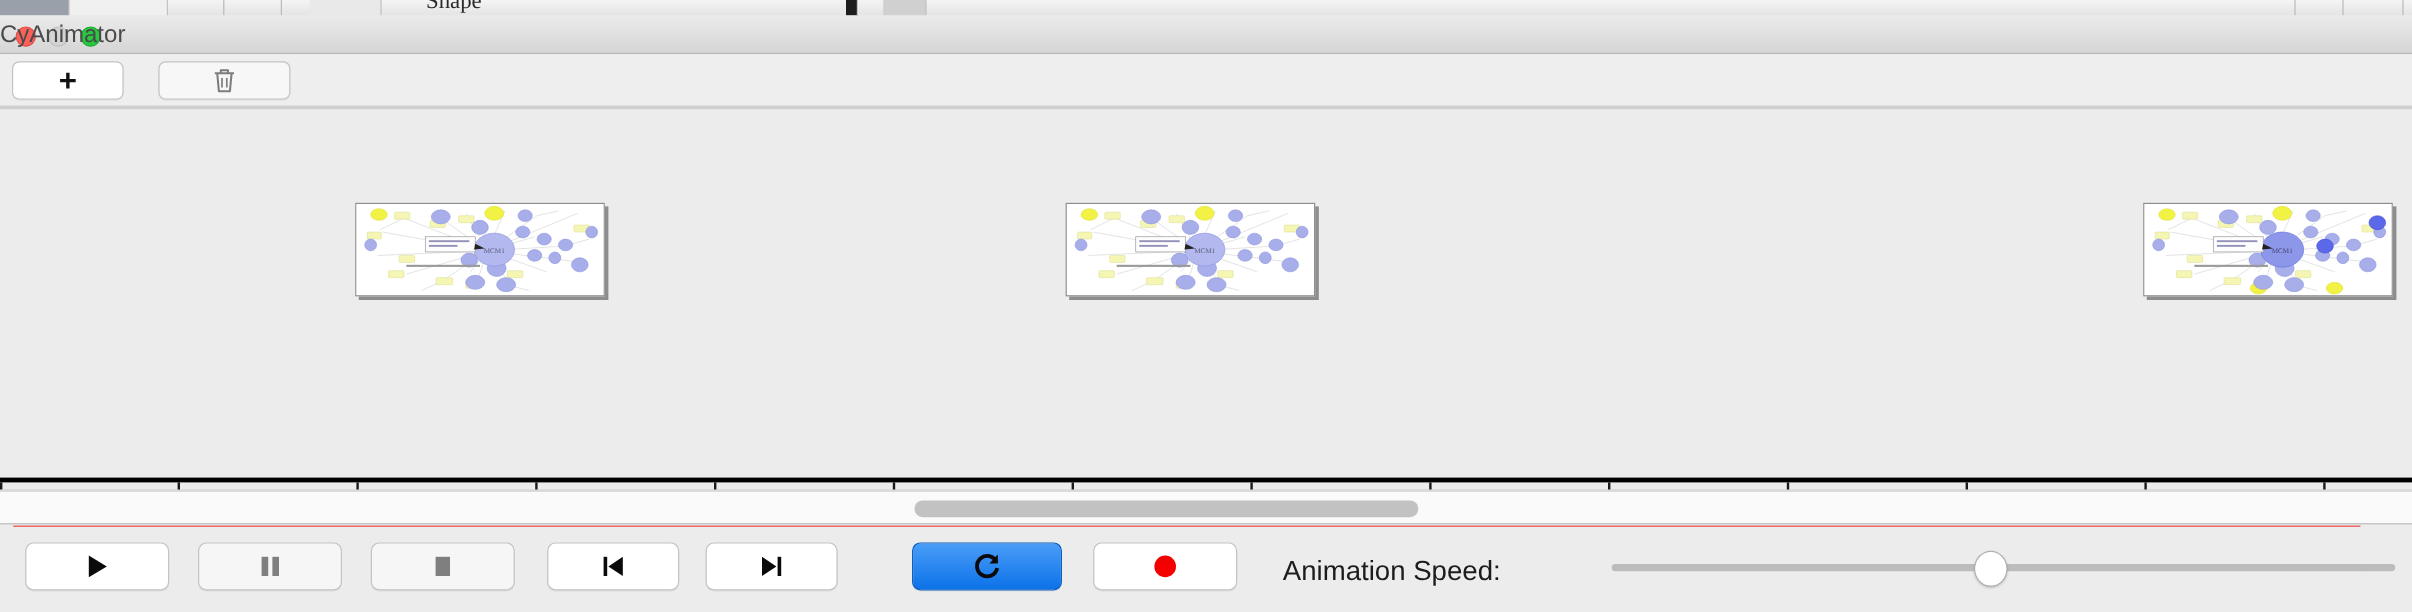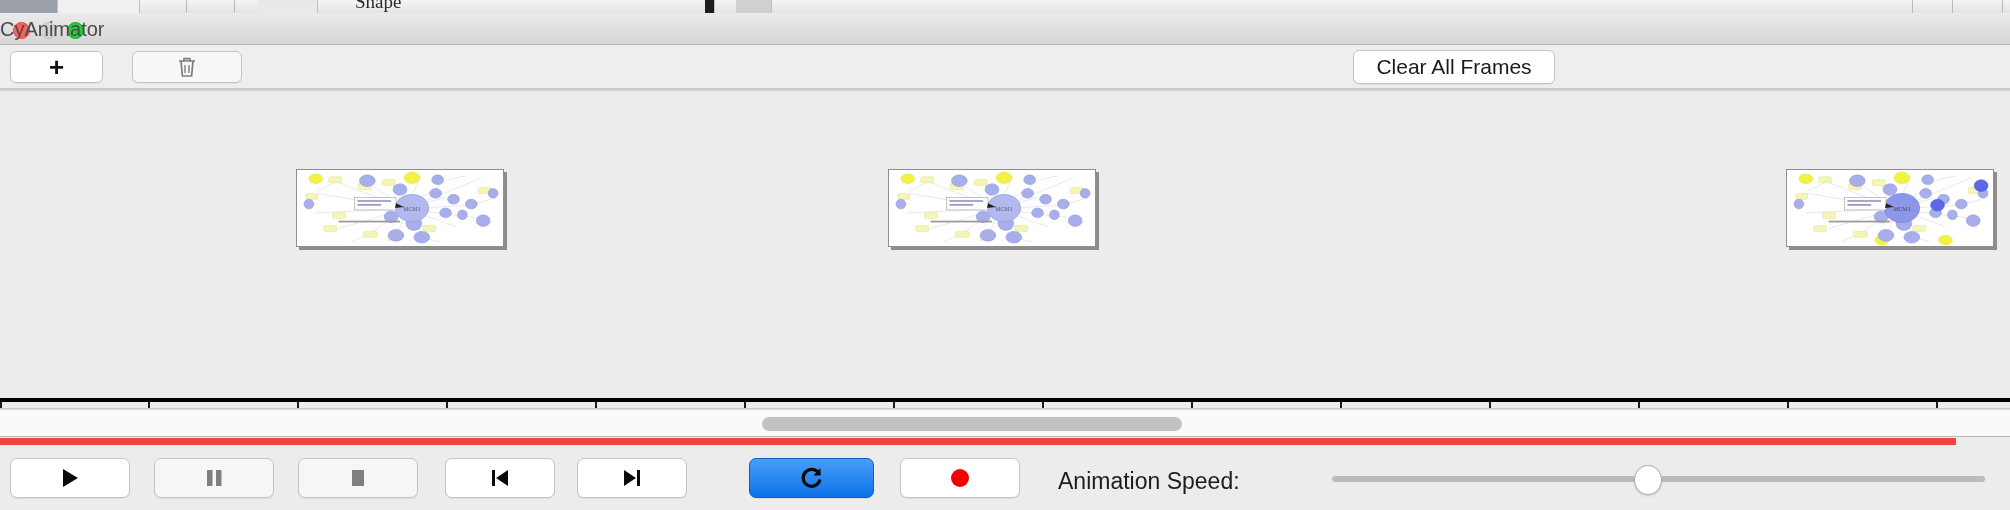--- a/index.html
+++ b/index.html
@@ -104,22 +104,22 @@
     position: absolute; left: 0; top: 409px; width: 2010px; height: 28px;
     background: #fafafa; border-top: 1px solid #dcdcdc; border-bottom: 1px solid #b9b9b9;
   }
   .hscroll-thumb {
     position: absolute; left: 762px; top: 7px; width: 420px; height: 14px;
     background: #c2c2c2; border-radius: 7px;
   }
 
   
   .controls {
-    position: absolute; left: 0; top: 438px; width: 1956px; height: 72px;
-    background: #ececec; border-top: 7px solid #ef4444;
+    position: absolute; left: 11px; top: 438px; width: 1956px; height: 72px;
+    background: #ececec; border-top: 1px solid #ef4444;
   }
   .cbtn {
     position: absolute; top: 13px; height: 40px;
     background: #ffffff; border: 1px solid #c4c4c4; border-radius: 7px;
     display: flex; align-items: center; justify-content: center;
     box-shadow: 0 1px 0 rgba(0,0,0,0.06);
     cursor: default;
   }
   .cbtn.disabled { background: #f6f6f6; }
   .cbtn.active {
@@ -182,23 +182,20 @@
     <span class="glyph-plus">+</span>
   </div>
 
   <div class="btn btn-del dim">
     <svg class="ico" width="22" height="24" viewBox="0 0 22 24">
       <path d="M3 6 h16 M5 6 l1.4 15 h9.2 L17 6 M8 6 V3.6 h6 V6" fill="none" stroke="#7d7d7d" stroke-width="1.7" stroke-linejoin="round"></path>
       <path d="M9 10 v8 M13 10 v8" fill="none" stroke="#7d7d7d" stroke-width="1.4"></path>
     </svg>
   </div>
 
-  <div class="btn btn-clear">
-    <span>Clear All Frames</span>
-  </div>
 </div>
 
 <div class="timeline">
   <div class="tl-topline"></div>
 
   <div class="frame" style="left:296px; top:80px;">
     <svg viewBox="0 0 208 78" preserveAspectRatio="none">
       <rect width="208" height="78" fill="#ffffff"></rect>
       <g stroke="#cfcfcf" stroke-width="0.5" fill="none">
         <path d="M110 40 L40 12 M110 40 L68 10 M110 40 L92 8 M110 40 L125 6 M110 40 L152 10 M110 40 L186 8

